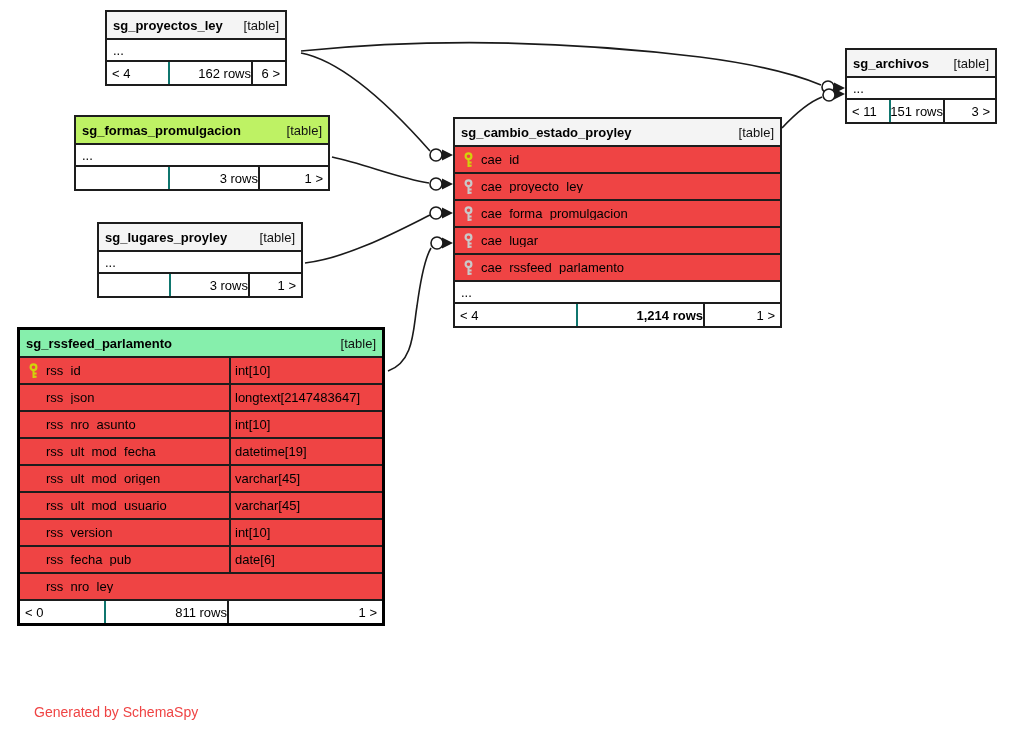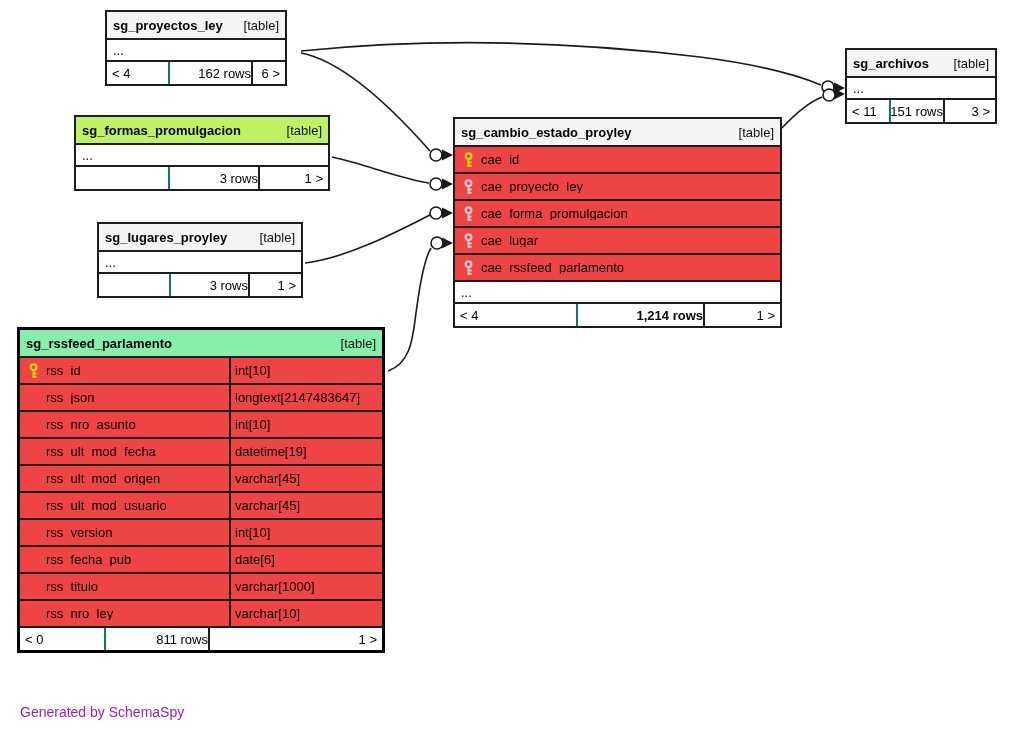--- a/index.html
+++ b/index.html
@@ -70,24 +70,24 @@
     padding: 0 6px;
     background: #fff;
   }
   .tbl-footer { display: flex; height: 24px; align-items: stretch; background: #fff; }
   .fcell { display: flex; align-items: center; white-space: nowrap; }
   .fcell.f-left  { justify-content: flex-start; padding-left: 5px; flex: none; }
   .fcell.f-mid   { justify-content: flex-end; border-left: 2px solid #0f766e; flex: none; }
   .fcell.f-right { justify-content: flex-end; padding-right: 5px; border-left: 2px solid #1d1d1d; flex: 1; }
   .caption {
     position: absolute;
-    left: 20px;
+    left: 34px;
     top: 704px;
     font-size: 14px;
-    color: #a21caf;
+    color: #ef4444;
     z-index: 2;
   }
 </style>
 </head>
 <body>
 
 <div class="canvas" id="diagram">
   <svg class="edges-layer" id="edges" width="1012" height="733" viewBox="0 0 1012 733" xmlns="http://www.w3.org/2000/svg">
       <g>
         <path d="M 301,51 C 430,38 560,40 700,57 C 762,65 795,74 821,85" fill="none" stroke="#1a1a1a" stroke-width="1.6"></path>
@@ -271,27 +271,21 @@
         <span class="colname">rss_version</span>
         <span class="coltype">int[10]</span>
       </div>
       <div class="col-row">
         <span class="keycell"></span>
         <span class="colname">rss_fecha_pub</span>
         <span class="coltype">date[6]</span>
       </div>
       <div class="col-row">
         <span class="keycell"></span>
-        <span class="colname">rss_titulo</span>
-        <span class="coltype">varchar[1000]</span>
-      </div>
-      <div class="col-row">
-        <span class="keycell"></span>
         <span class="colname">rss_nro_ley</span>
-        <span class="coltype">varchar[10]</span>
       </div>
       <div class="tbl-footer">
         <span class="fcell f-left" style="width: 84px;">&lt; 0</span>
-        <span class="fcell f-mid" style="width: 104px;">811 rows</span>
+        <span class="fcell f-mid" style="width: 123px;">811 rows</span>
         <span class="fcell f-right">1 &gt;</span>
       </div>
     </div>
   </div>
 
 </body></html>

